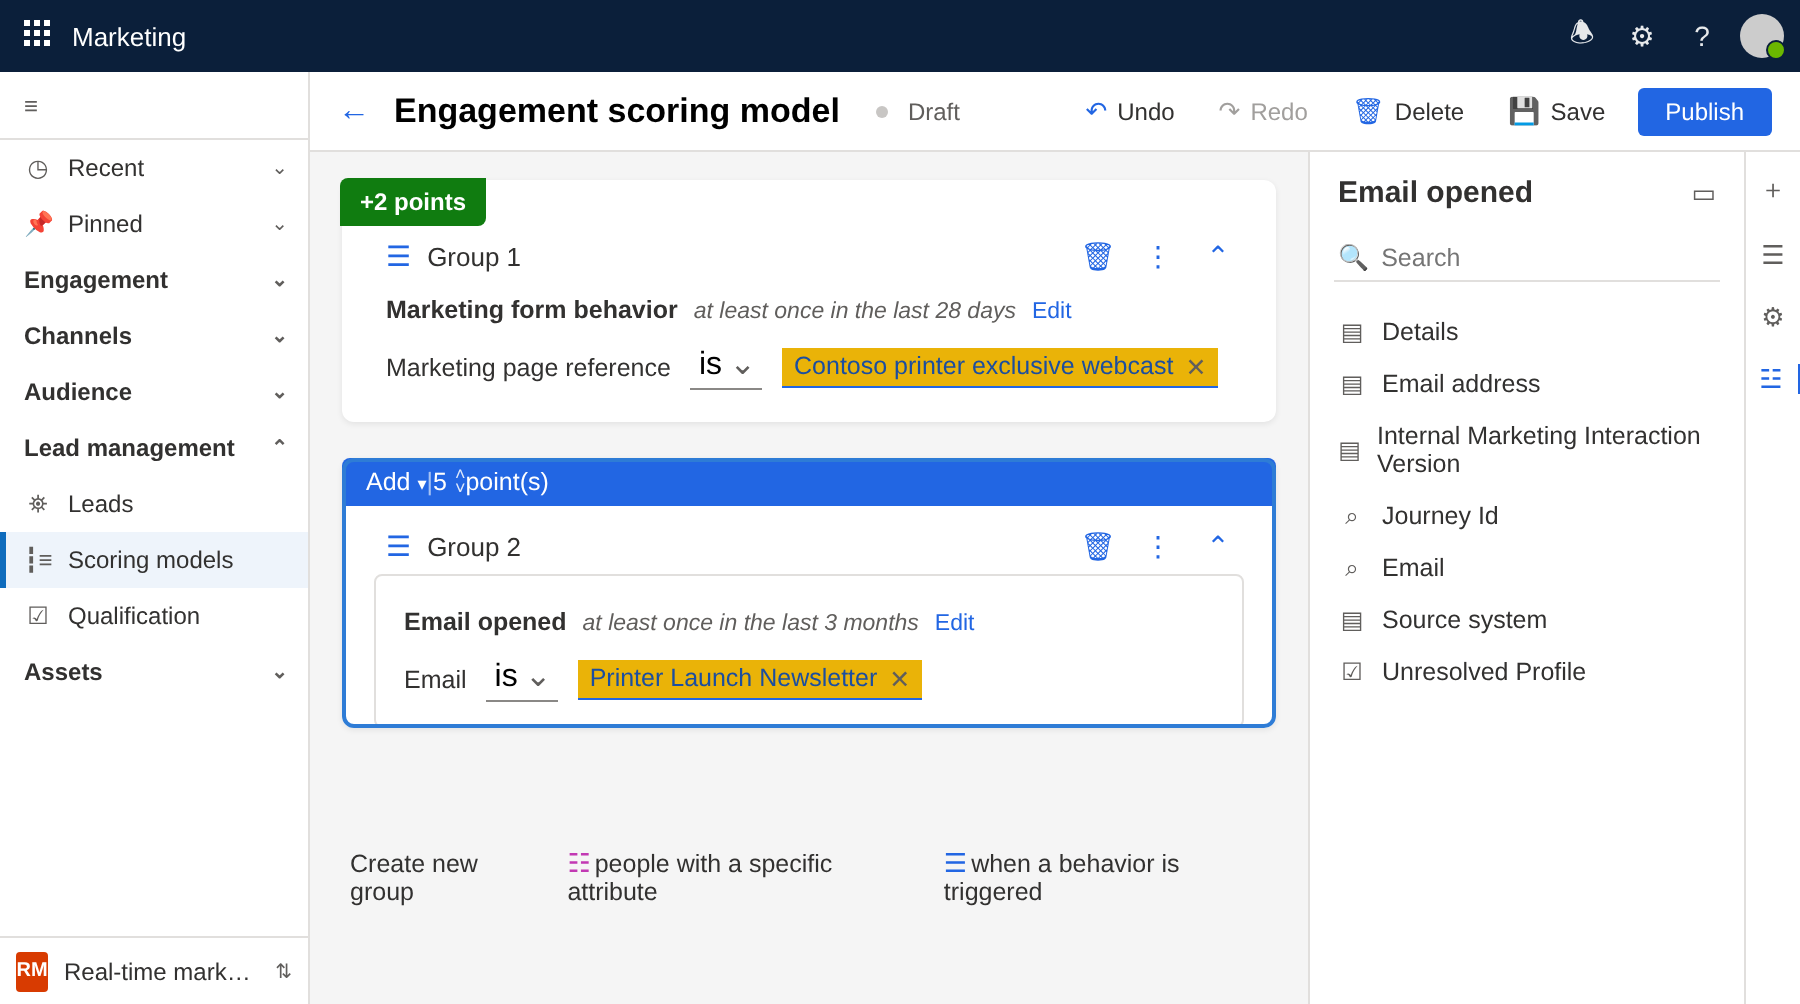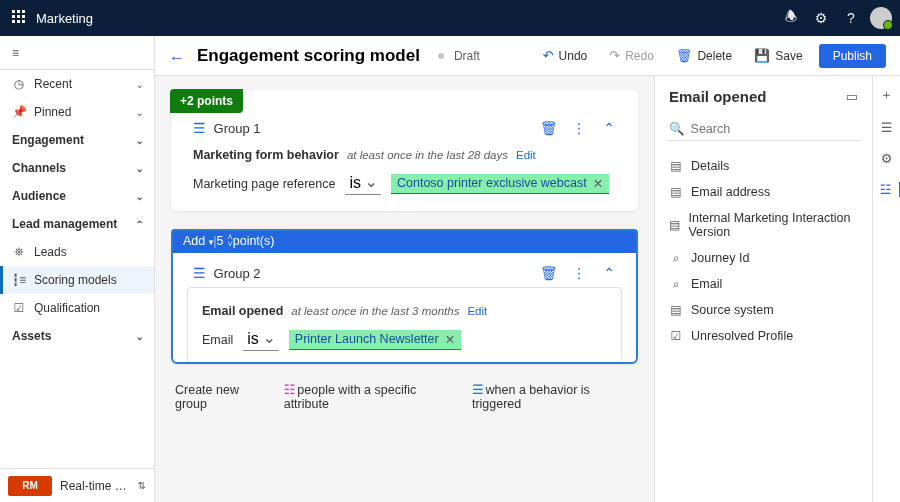--- a/index.html
+++ b/index.html
@@ -29,21 +29,21 @@
   .leftnav { width: 155px; border-right: 1px solid var(--border); background: #fff; display: flex; flex-direction: column; font-size: 12px; color: var(--text); }
   .leftnav .burger { height: 34px; display:flex; align-items:center; padding:0 12px; color: var(--muted); border-bottom:1px solid var(--border);}
   .leftnav .item, .leftnav .section { display:flex; align-items:center; height:28px; padding: 0 10px 0 12px; cursor:pointer; gap:8px; }
   .leftnav .section { font-weight:600; }
   .leftnav .item .ic { width:14px; text-align:center; color: var(--muted); font-size:12px; flex:0 0 14px;}
   .leftnav .label { flex:1; white-space:nowrap; overflow:hidden; text-overflow:ellipsis; }
   .leftnav .chev { color: var(--muted); font-size:10px; }
   .leftnav .item.selected { background: linear-gradient(90deg, var(--blue-dark) 0 3px, #eef4fb 3px 100%); color: var(--text); }
   .leftnav .gap { flex:1; }
   .leftnav .areasw { height:34px; border-top:1px solid var(--border); display:flex; align-items:center; padding:0 8px; gap:8px; }
-  .leftnav .rm { width:44px; height:20px; background:#d83b01; color:#fff; font-size:10px; font-weight:700; display:flex; align-items:center; justify-content:center; border-radius:2px;}
+  .leftnav .rm { width:16px; height:20px; background:#d83b01; color:#fff; font-size:10px; font-weight:700; display:flex; align-items:center; justify-content:center; border-radius:2px;}
 
   
   .main { flex:1; display:flex; flex-direction:column; background:#f5f5f5; }
   .cmdbar { height:40px; background:#fff; border-bottom:1px solid var(--border); display:flex; align-items:center; padding:0 14px; gap:10px; font-size:13px; }
   .cmdbar .back { color: var(--blue); font-size:16px; cursor:pointer; margin-right:2px;}
   .cmdbar .title { font-size:17px; font-weight:600; }
   .cmdbar .dot { width:6px; height:6px; border-radius:50%; background:#c8c6c4; margin-left:8px; }
   .cmdbar .status { color: var(--muted); font-size:12px; }
   .cmdbar .spacer { flex:1; }
   .cmdbtn { display:flex; align-items:center; gap:5px; color: var(--text); font-size:12px; cursor:pointer; padding:4px 6px; }
@@ -78,34 +78,34 @@
   .grouphdr .gname { flex:1; font-size:13px; }
   .grouphdr .act { color: var(--blue); font-size:14px; width:22px; text-align:center; cursor:pointer; }
   .condline { padding: 6px 22px 4px; font-size:12.5px; color:var(--text); display:flex; align-items:baseline; gap:8px; }
   .condline .em { font-weight:600; }
   .condline .mut { color:var(--muted); font-style:italic; font-size:11.5px; }
   .condline .edit { color: var(--blue); font-size:11.5px; cursor:pointer; }
   .filterrow { display:flex; align-items:center; gap:10px; padding: 6px 22px 16px; font-size:12.5px; }
   .field { color:var(--text); }
   .opbox { border-bottom:1px solid #8a8886; padding:2px 20px 2px 4px; font-size:16px; position:relative; cursor:pointer; }
   .opbox::after { content:"⌄"; position:absolute; right:3px; top:0; color:var(--muted); }
-  .tag { display:flex; align-items:center; gap:6px; background:#86efac; border-bottom:1px solid var(--blue); color:#1b4ea0; padding:2px 6px; font-size:12.5px; }
+  .tag { display:flex; align-items:center; gap:6px; background:#eab308; border-bottom:1px solid var(--blue); color:#1b4ea0; padding:2px 6px; font-size:12.5px; }
   .tag .x { color:#605e5c; cursor:pointer; }
   
   .scorecard.selected { outline:2px solid #2e7cd6; outline-offset:-2px; }
   .addstrip { background: var(--blue); color:#fff; border-radius:4px 4px 0 0; display:flex; align-items:center; padding:5px 12px; font-size:12.5px; }
   .addstrip .sep { opacity:.6; }
   .addstrip .numctl { display:inline-flex; align-items:center; gap:4px; }
   .addstrip .numctl .ud { font-size:9px; line-height:7px; opacity:.85; }
   .scorecard.selected .grouphdr { padding-top:12px; }
   .scorecard.selected .filterrow { padding-bottom:20px; }
   .innerbox { margin:0 16px 16px; border:1px solid var(--border); border-radius:4px; padding:10px 8px 10px; }
 
   .createrow { font-size:12.5px; color:var(--text); display:flex; align-items:center; gap:12px; padding-left:4px; }
-  .createrow .lk { cursor:pointer; }
+  .createrow .lk { cursor:pointer;margin-top:42px; }
   .createrow .ic { font-size:13px; margin-right:2px; }
   .createrow .pink { color:#c239b3; }
   .createrow .blue { color: var(--blue); }
 </style>
 </head>
 <body>
 
 <div class="topbar">
   <div class="waffle">
       <span></span>

